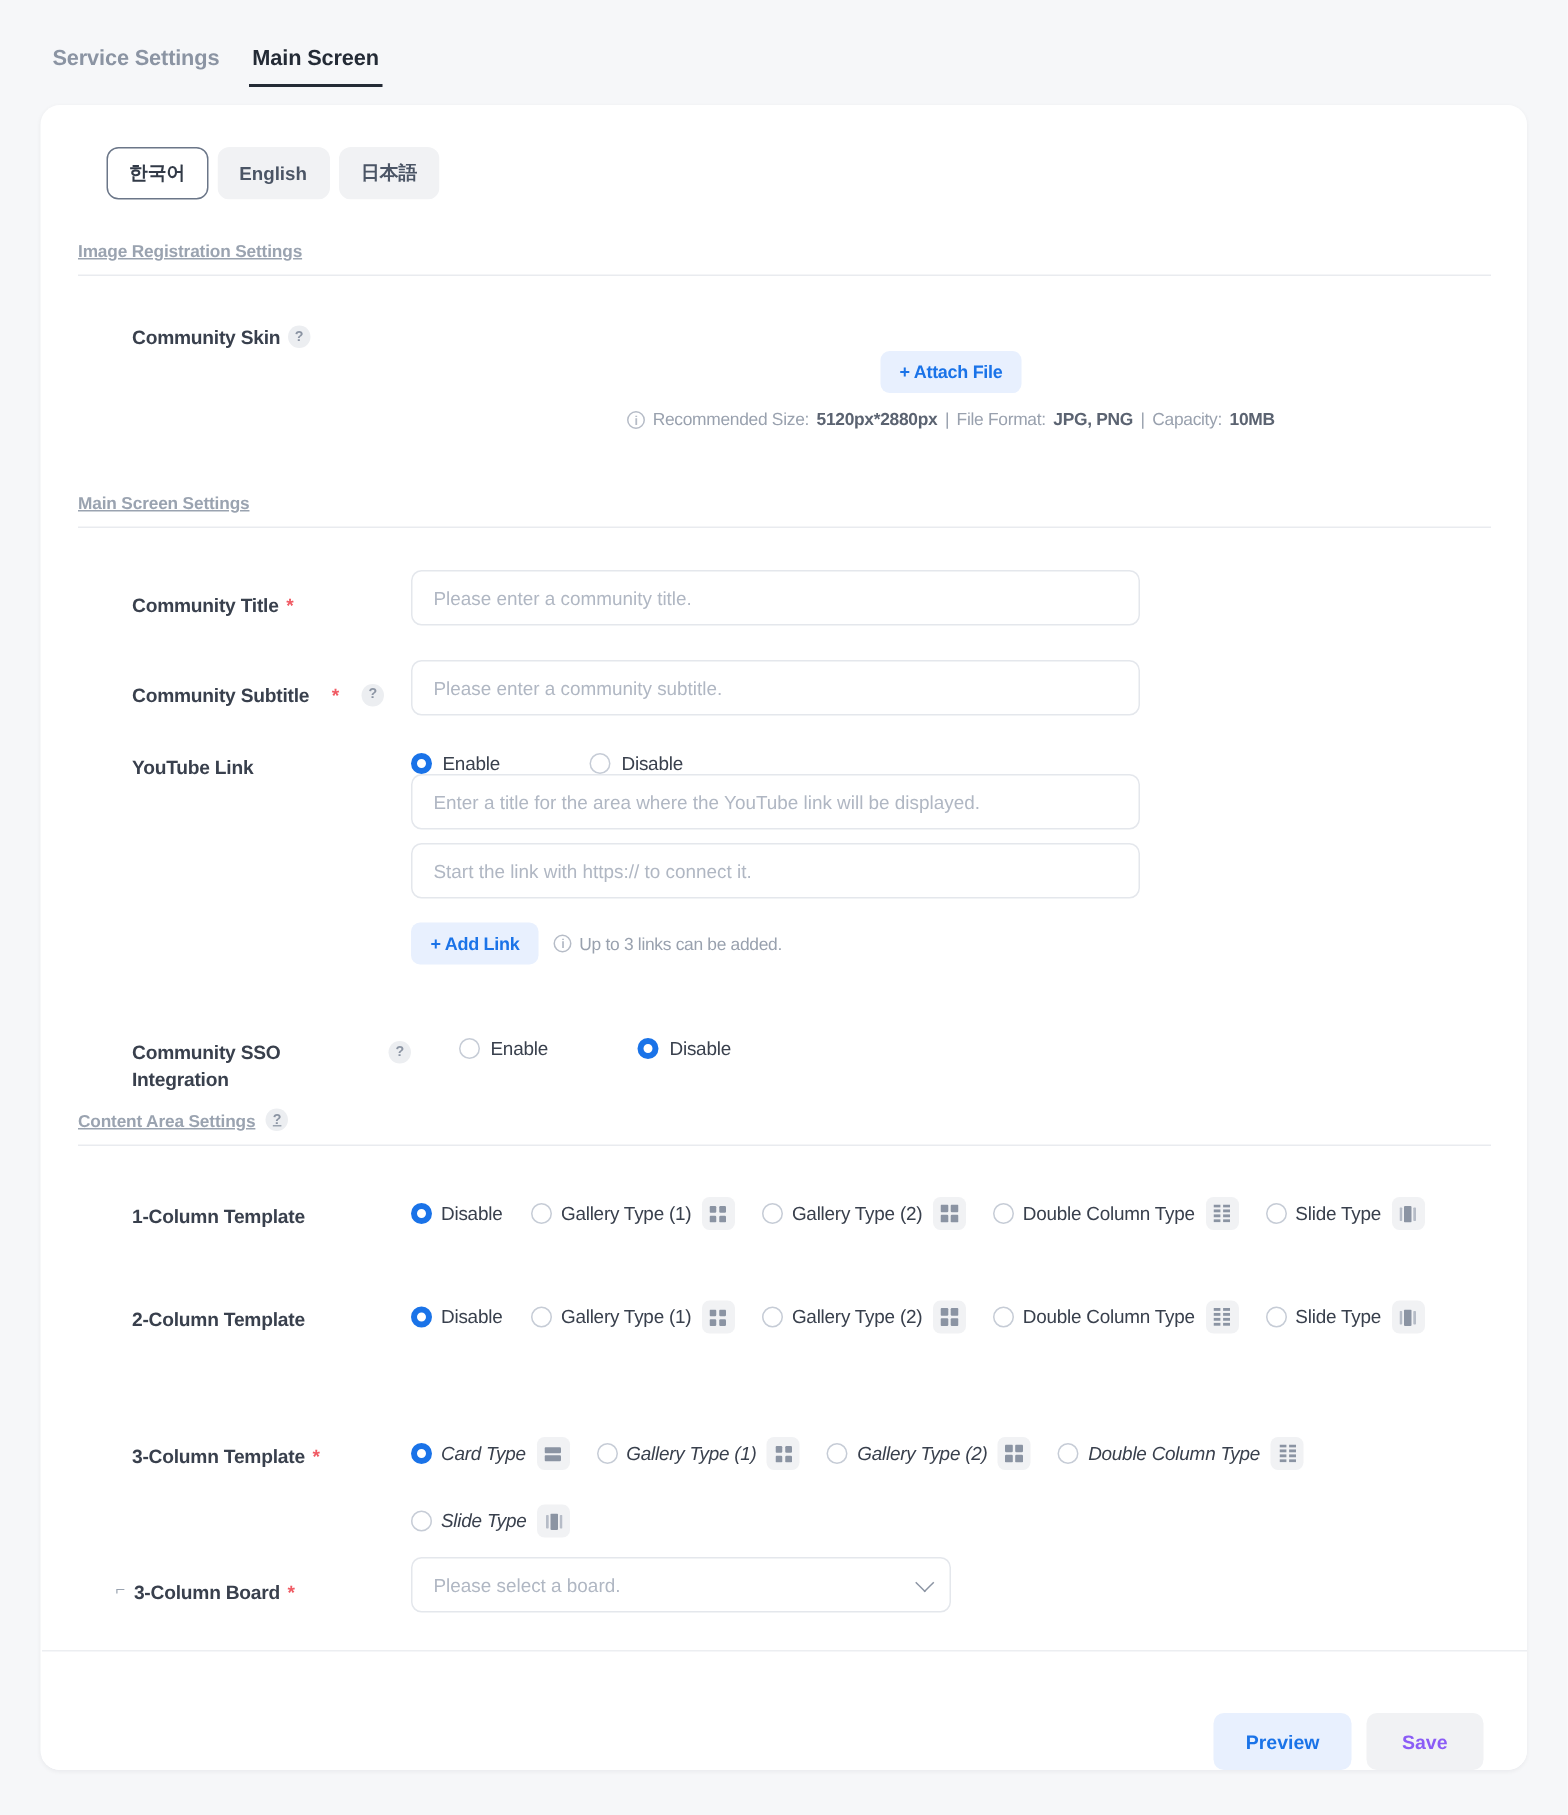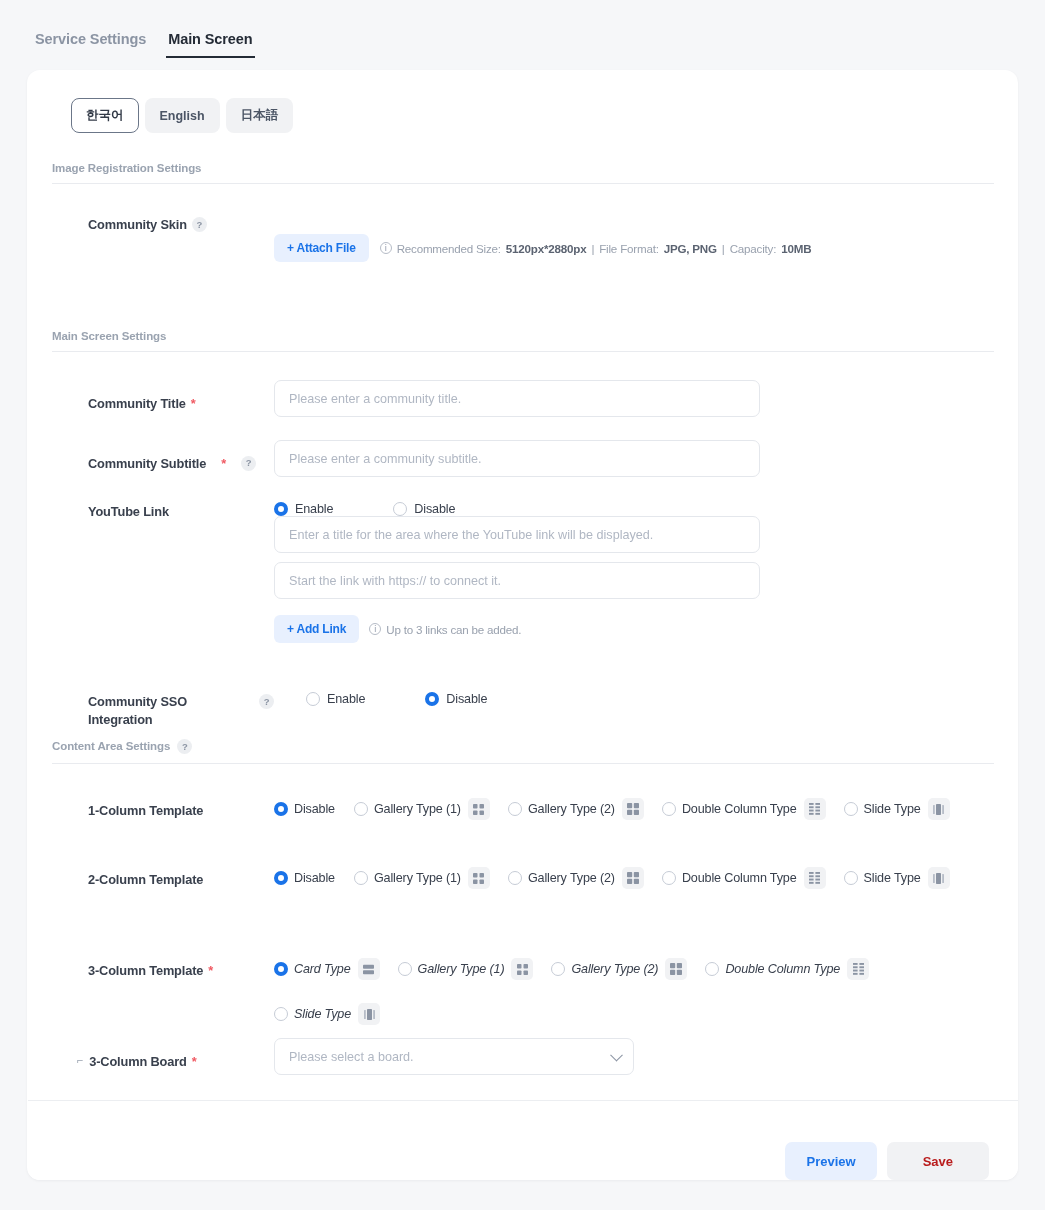--- a/index.html
+++ b/index.html
@@ -43,21 +43,21 @@
     background: #f1f2f4; border: 1px solid transparent; border-radius: 8px;
     cursor: pointer;
   }
   .lang.active { background: #ffffff; border-color: #6b7688; color: #323a47; }
 
   
   .section { position: absolute; left: 25px; width: 942px; }
   .sec-title {
     font-size: 11.5px; font-weight: bold; color: #9aa3b0;
     letter-spacing: -0.1px; padding-bottom: 9px;
-    display: flex; align-items: center; gap: 7px;
+    display: flex; align-items: flex-end; gap: 7px; text-decoration: underline;
   }
   .sec-rule { border-top: 1px solid #e9ebef; }
 
   
   .row { position: absolute; left: 25px; display: flex; }
   .row-label {
     width: 222px; padding-left: 36px; flex: none;
     font-size: 12.8px; font-weight: bold; color: #39404d;
     letter-spacing: -0.15px; line-height: 18px;
     display: flex; align-items: flex-start; gap: 5px; padding-top: 1px;
@@ -135,22 +135,22 @@
     border-top: 1px solid #eceef1; background: #fff;
     display: flex; align-items: flex-end; justify-content: flex-end;
     gap: 10px; padding-right: 30px;
   }
   .btn-preview {
     height: 38px; padding: 0 21px; border: none; border-radius: 7px;
     background: #e8f0fe; color: #1a73e8; font-size: 13px; font-weight: bold;
     font-family: inherit; cursor: pointer;
   }
   .btn-save {
-    height: 38px; padding: 0 36px; border: none; border-radius: 7px;
-    background: #f1f2f4; color: #b91c1c; font-size: 13px; font-weight: bold;
+    height: 38px; padding: 0 24px; border: none; border-radius: 7px;
+    background: #f1f2f4; color: #8b5cf6; font-size: 13px; font-weight: bold;
     font-family: inherit; cursor: not-allowed;
   }
 </style>
 </head>
 <body>
 
 <div class="page">
 
   <div class="tabbar">
     <div class="tab">Service Settings</div>
@@ -171,21 +171,21 @@
       </div>
       <div class="sec-rule"></div>
     </div>
 
     <div class="row" style="top:145px; width:942px;">
       <div class="row-label">
         <span>Community Skin</span>
         <span class="qmark">?</span>
       </div>
       <div class="row-body">
-        <div style="display:flex; align-items:center; gap:11px; margin-top:19px;">
+        <div style="display:flex; align-items:center; gap:11px; margin-top:19px;flex-direction:column;">
           <button class="btn-soft">+ Attach File</button>
           <span class="hint">
             <i class="info-i">i</i>
             <span>Recommended Size:</span>
             <b>5120px*2880px</b>
             <span>|</span>
             <span>File Format:</span>
             <b>JPG, PNG</b>
             <span>|</span>
             <span>Capacity:</span>

